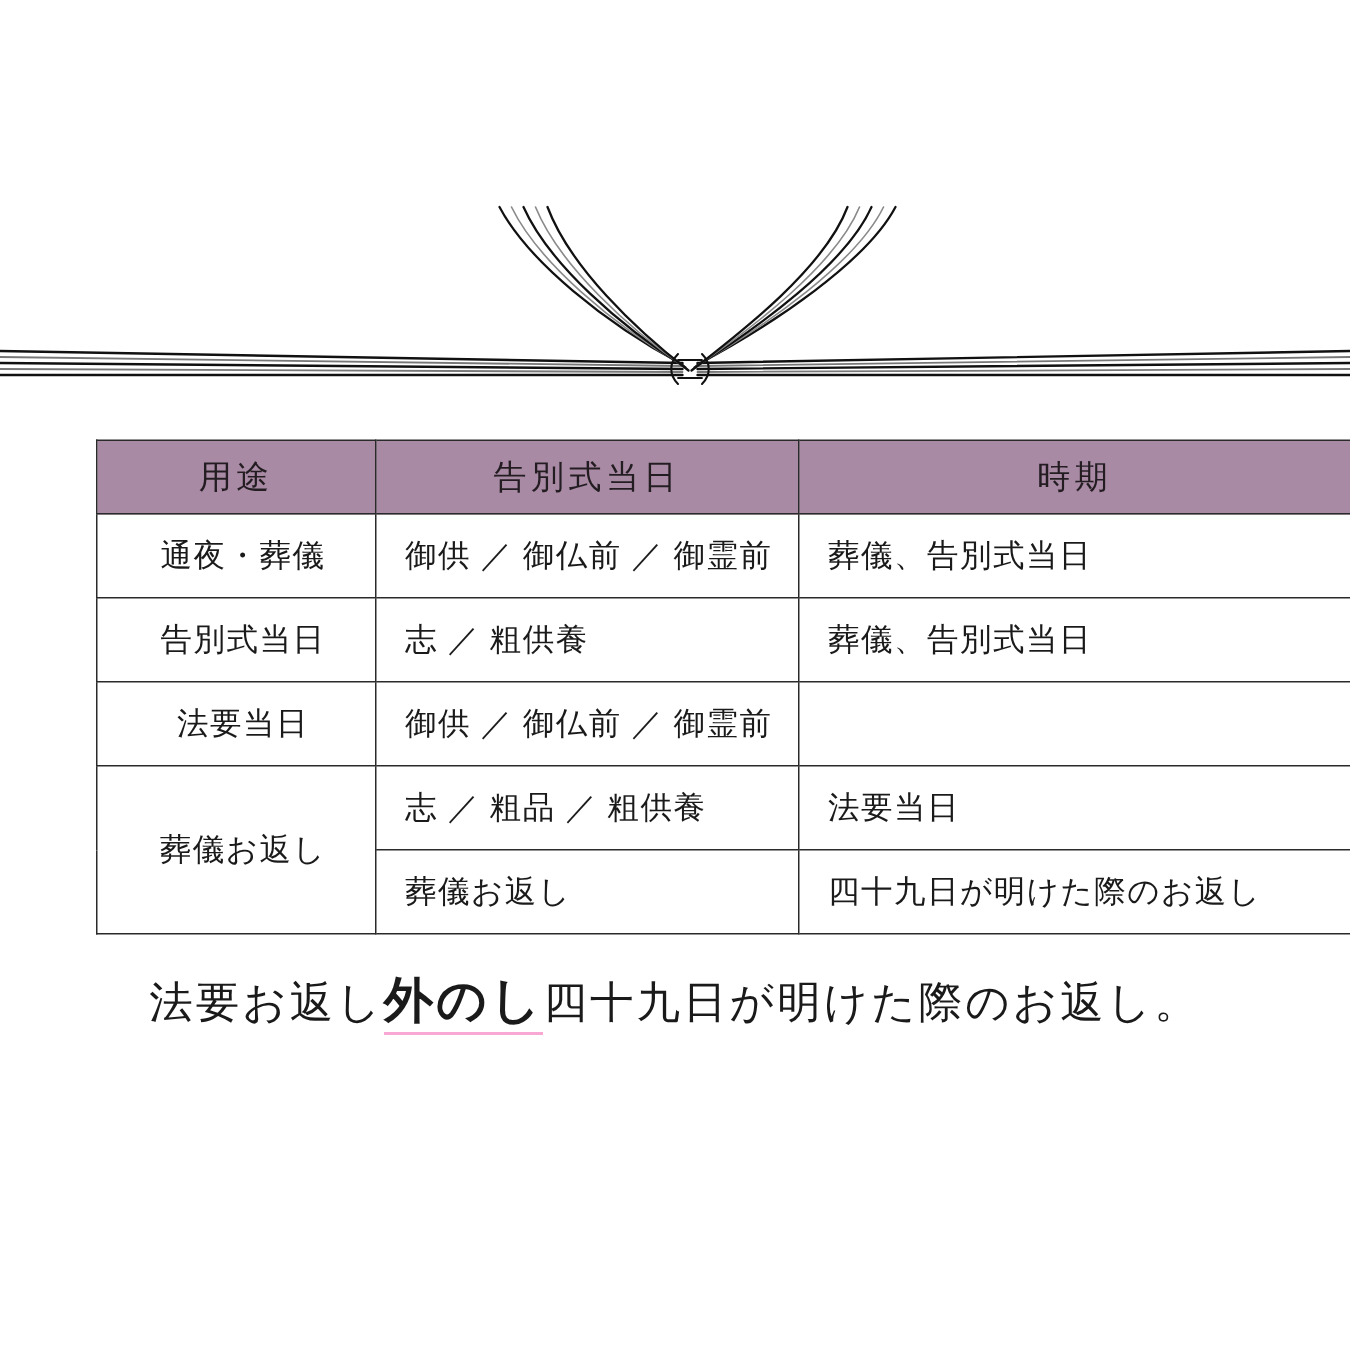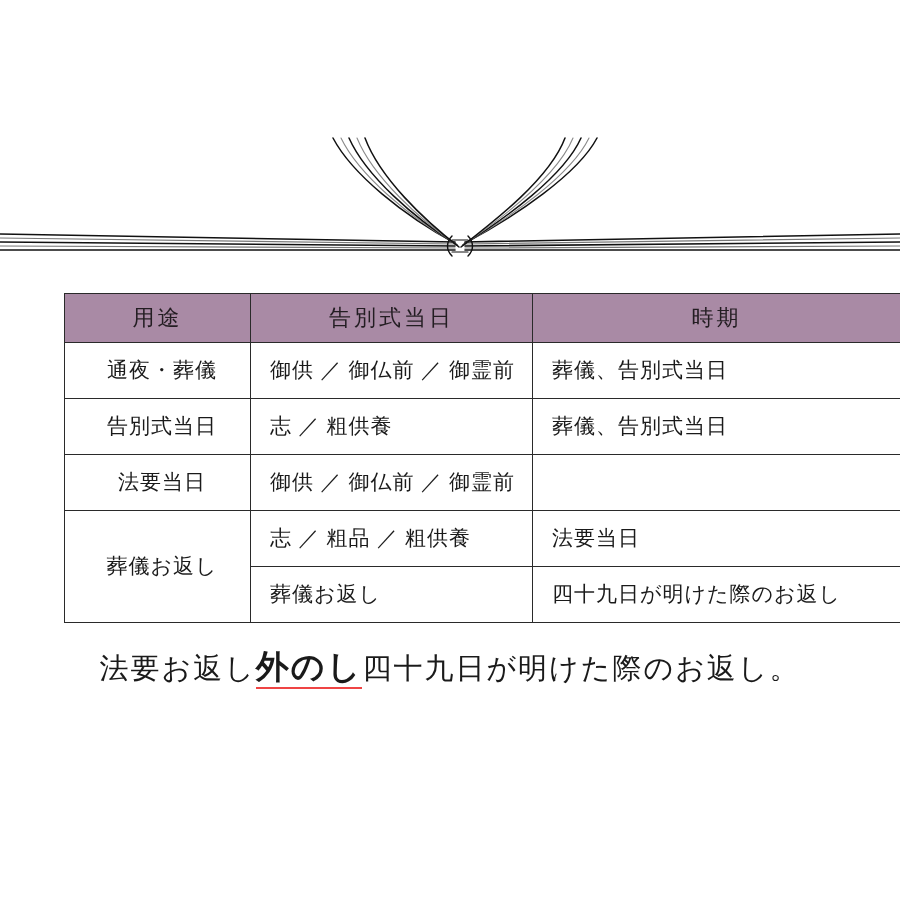--- a/index.html
+++ b/index.html
@@ -95,21 +95,21 @@
     top: 645px;
     width: 900px;
     text-align: center;
     font-size: 29px;
     letter-spacing: 2px;
     white-space: nowrap;
   }
   .footer-line .emph {
     font-weight: bold;
     font-size: 33px;
-    border-bottom: 2px solid #ef4444;
+    border-bottom: 2px solid #f9a8d4;
     padding-bottom: 2px;
   }
 </style>
 </head>
 <body>
 
 <div class="page">
 
   <div class="ribbon-area">
     <svg width="900" height="140" viewBox="0 0 900 140" xmlns="http://www.w3.org/2000/svg" aria-hidden="true">

